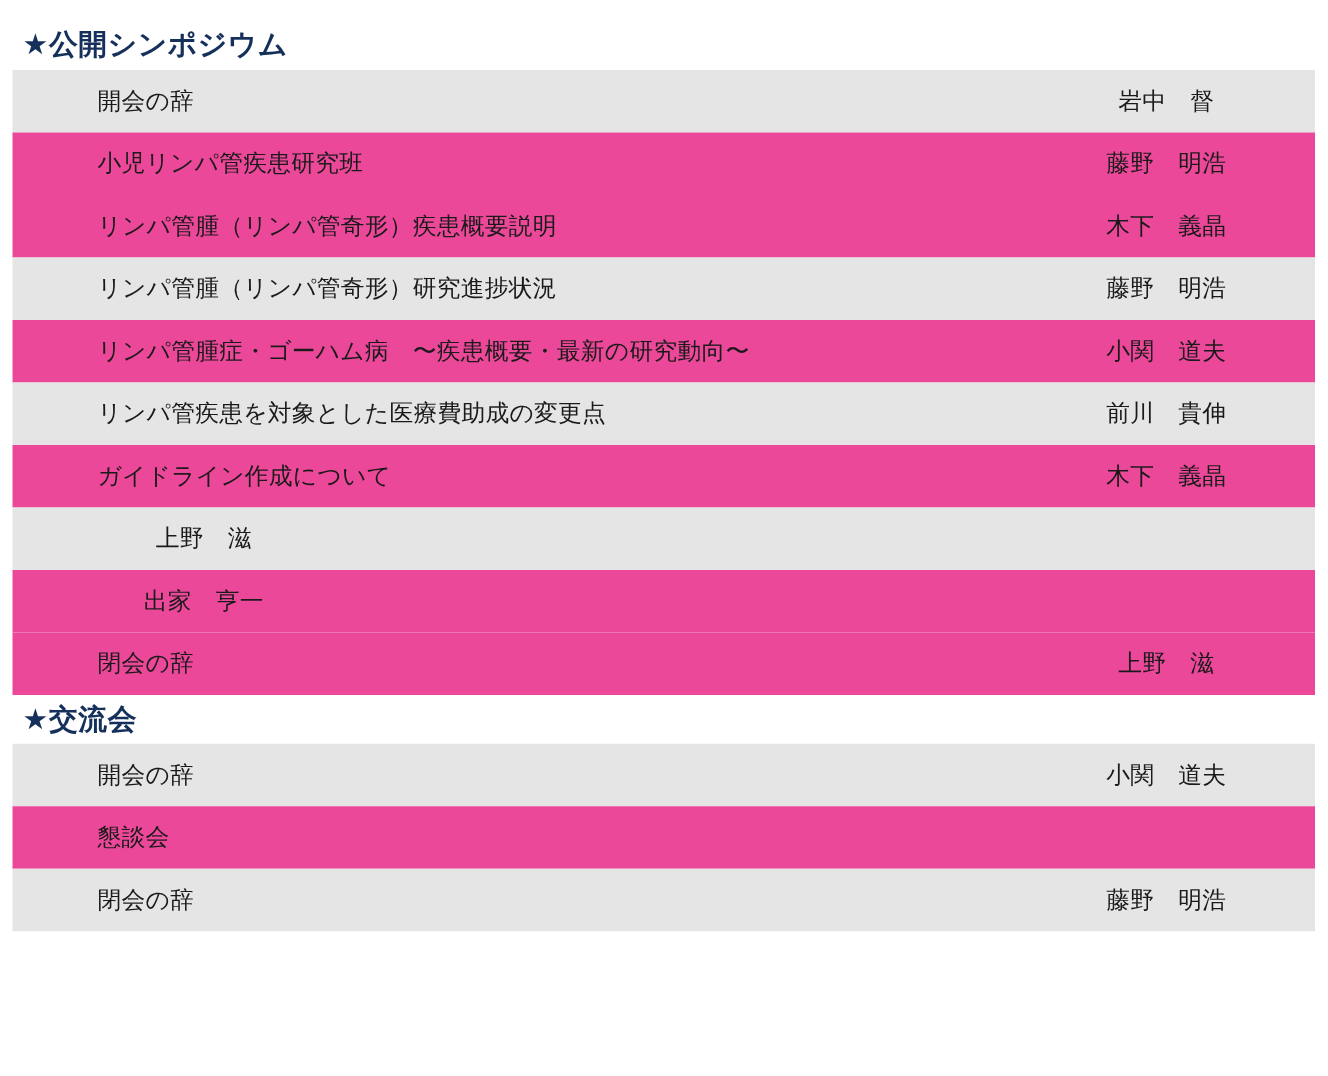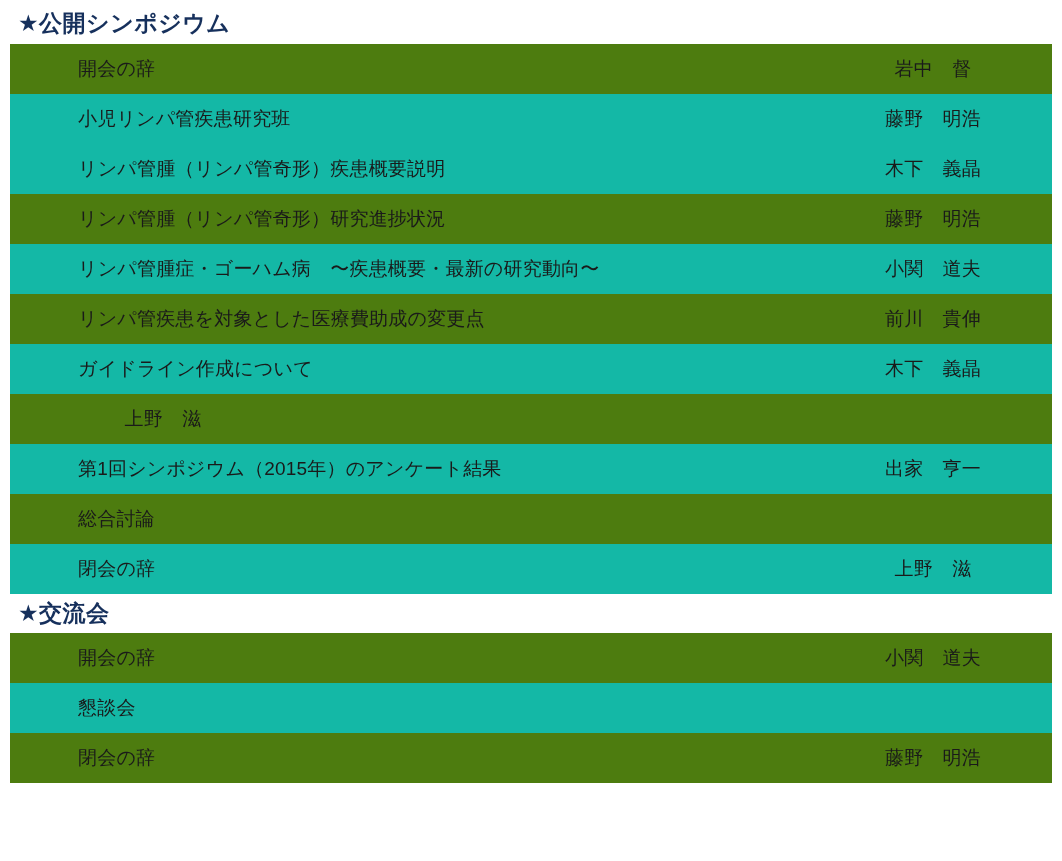--- a/index.html
+++ b/index.html
@@ -10,21 +10,21 @@
   body {
     width: 1062px;
     height: 861px;
     font-family: "Liberation Sans", "DejaVu Sans", sans-serif;
     color: #1a1a1a;
     overflow: hidden;
   }
   .page {
     width: 1062px;
     box-sizing: border-box;
-    padding: 8px 10px 0 10px;
+    padding: 20px 10px 0 10px;
   }
   .section-heading {
     font-size: 23px;
     font-weight: bold;
     color: #16305c;
     letter-spacing: 0.5px;
     margin: 2px 0 6px 8px;
     line-height: 1.2;
     white-space: nowrap;
   }
@@ -37,24 +37,24 @@
     table-layout: fixed;
   }
   .row {
     display: flex;
     align-items: center;
     height: 50px;
     box-sizing: border-box;
     padding: 0 14px 0 0;
   }
   .row.alt {
-    background: #4d7c0f;
+    background: #e5e5e5;
   }
   .row.plain {
-    background: #14b8a6;
+    background: #ec4899;
   }
   .row-title {
     flex: 1 1 auto;
     font-size: 19px;
     color: #1a1a1a;
     padding-left: 68px;
     letter-spacing: 0.2px;
     white-space: nowrap;
     overflow: hidden;
     text-overflow: ellipsis;
@@ -102,26 +102,21 @@
       <div class="row-speaker">前川　貴伸</div>
     </div>
     <div class="row plain">
       <div class="row-title">ガイドライン作成について</div>
       <div class="row-speaker">木下　義晶</div>
     </div>
     <div class="row alt">
       <div class="row-speaker">上野　滋</div>
     </div>
     <div class="row plain">
-      <div class="row-title">第1回シンポジウム（2015年）のアンケート結果</div>
       <div class="row-speaker">出家　亨一</div>
-    </div>
-    <div class="row alt">
-      <div class="row-title">総合討論</div>
-      <div class="row-speaker"></div>
     </div>
     <div class="row plain">
       <div class="row-title">閉会の辞</div>
       <div class="row-speaker">上野　滋</div>
     </div>
   </div>
 
   <div class="section-heading second">★交流会</div>
 
   <div class="rows">

